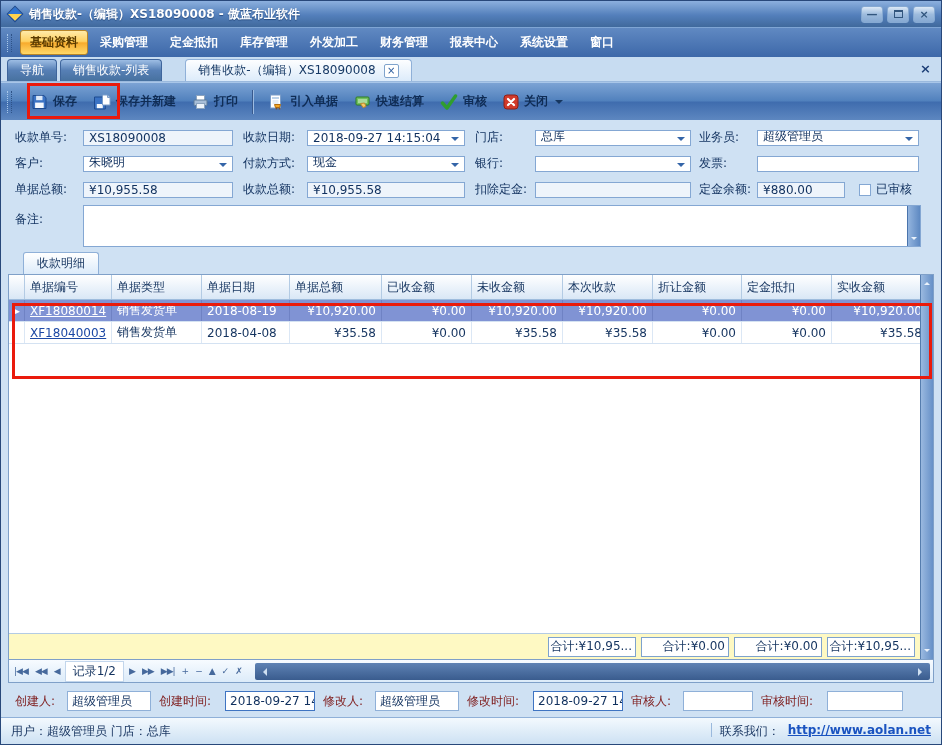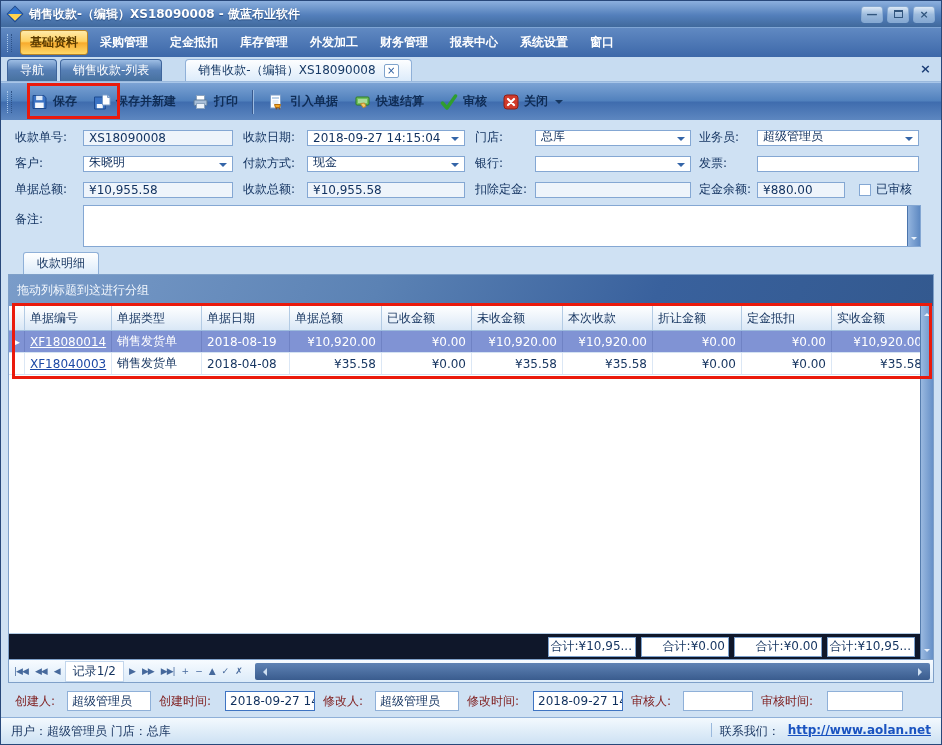--- a/index.html
+++ b/index.html
@@ -88,21 +88,21 @@
   .ind{width:16px;padding:0;justify-content:center;font-size:9px;}
   .grid-header .ind{border-right:1px solid #b3cbe4;}
   .grow{display:flex;height:22px;flex:none;border-bottom:1px solid #d4e2f2;color:#14335f;background:#fff;}
   .grow .gcell{border-right:1px solid #dbe7f5;}
   .grow.selected{background:#8093d4;color:#fff;}
   .grow.selected .gcell{border-right-color:#6f82c4;}
   .num{justify-content:flex-end;}
   .doclink{text-decoration:underline;color:#1d49a5;}
   .grow.selected .doclink{color:#fff;}
   .gridfill{flex:1;background:#fff;}
-  .grid-footer{height:26px;flex:none;background:#0f172a;border-top:1px solid #b3cbe4;
+  .grid-footer{height:26px;flex:none;background:#fef9c3;border-top:1px solid #b3cbe4;
     display:flex;align-items:center;justify-content:flex-end;gap:5px;padding-right:5px;}
   .total-box{width:88px;height:20px;background:#fff;border:1px solid #7da2ce;color:#14335f;
     display:flex;align-items:center;justify-content:flex-end;padding:0 3px;overflow:hidden;white-space:nowrap;}
   
   .navrow{height:23px;flex:none;display:flex;align-items:center;border-top:1px solid #7fa0c8;
     background:linear-gradient(#f7fbff,#dcebf9);}
   .navbtns{display:flex;align-items:center;gap:7px;padding:0 5px;}
   .navbtn{font-size:9px;color:#46699c;letter-spacing:-1px;cursor:default;}
   .rec-label{background:#fff;border:1px solid #c2d6ec;padding:1px 7px;color:#14335f;font-size:12px;}
   .hscroll{flex:1;height:17px;margin:0 3px 0 8px;border-radius:2px;position:relative;
@@ -334,23 +334,20 @@
     </div>
   </div>
 
   <div class="dtabrow">
     <div class="dtab">
         <span>收款明细</span>
       </div>
   </div>
 
   <div class="panel">
-    <div class="groupbar">
-        <span>拖动列标题到这进行分组</span>
-      </div>
     <div class="midrow">
       <div class="gridcol">
         <div class="grid-header">
             <div class="gcell ind"></div>
             <div class="gcell hcell" style="width: 87px;">单据编号</div>
             <div class="gcell hcell" style="width: 90px;">单据类型</div>
             <div class="gcell hcell" style="width: 88px;">单据日期</div>
             <div class="gcell hcell" style="width: 92px;">单据总额</div>
             <div class="gcell hcell" style="width: 90px;">已收金额</div>
             <div class="gcell hcell" style="width: 91px;">未收金额</div>

